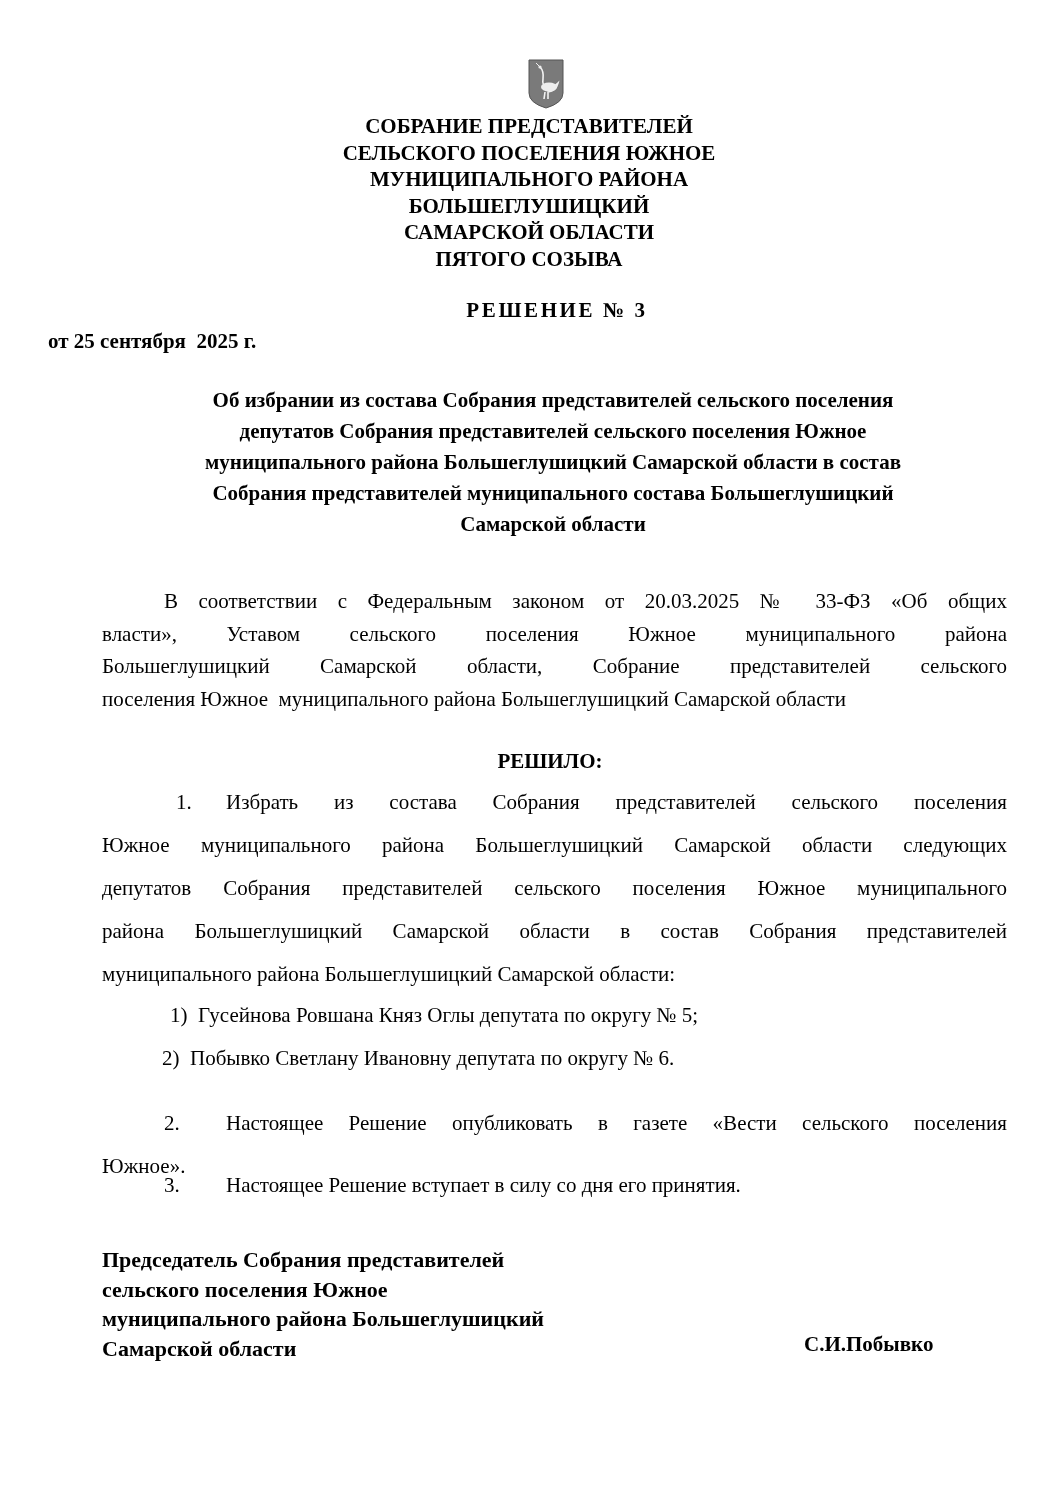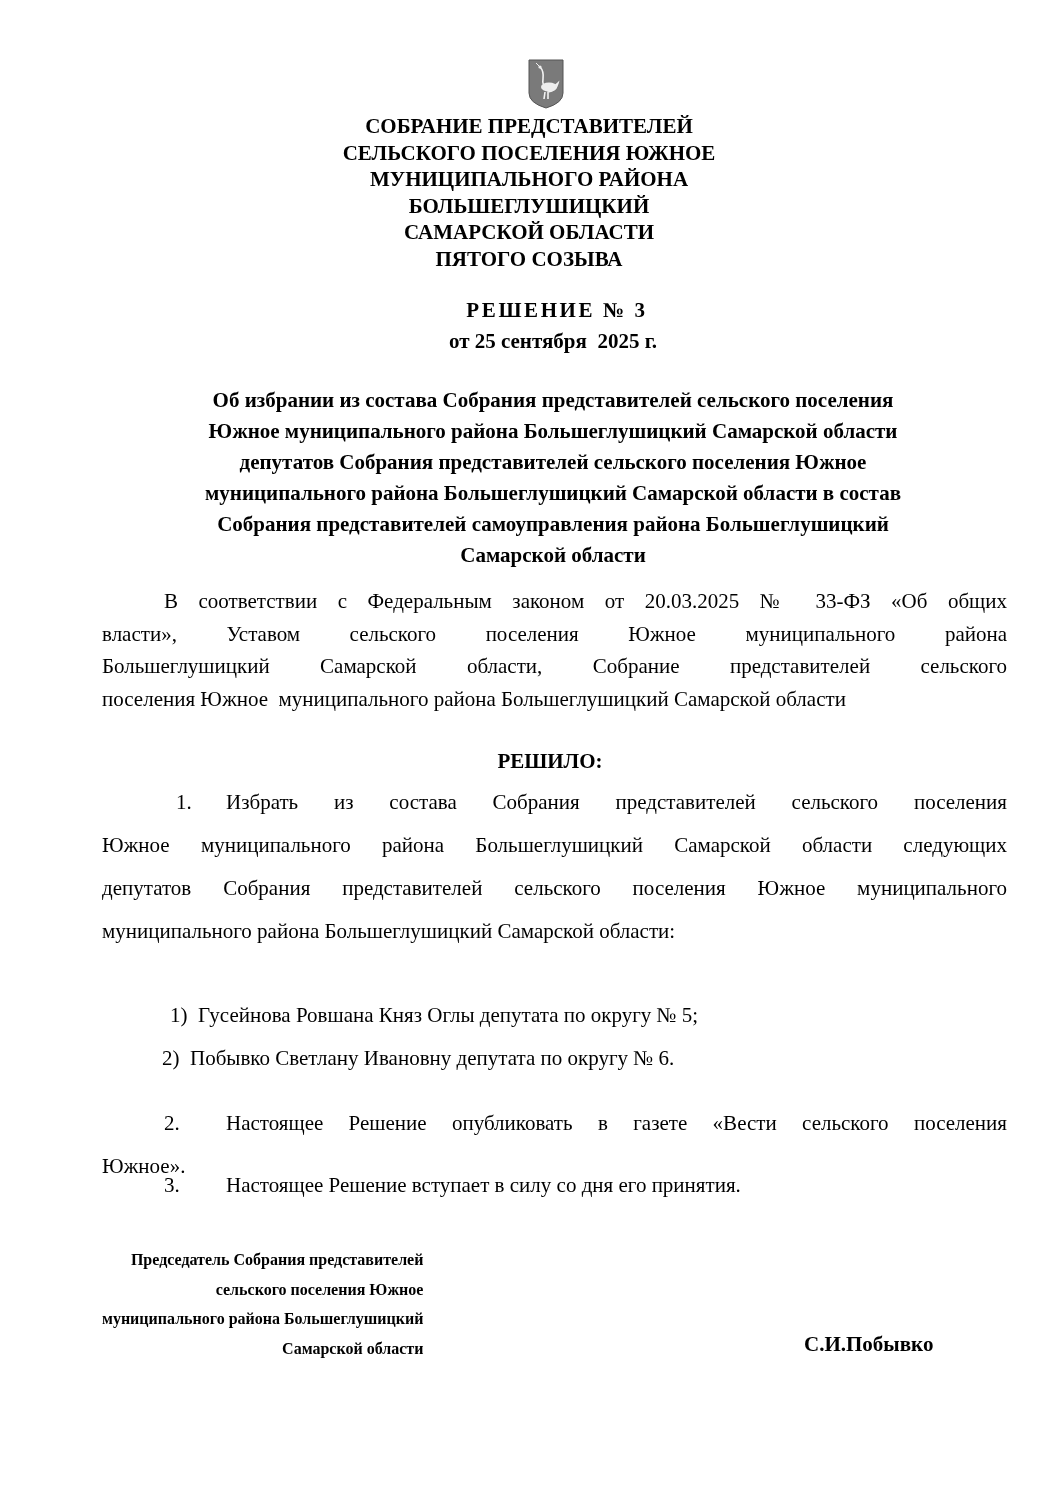--- a/index.html
+++ b/index.html
@@ -5,37 +5,37 @@
   html, body { margin: 0; padding: 0; background: #ffffff; }
   body {
     width: 1058px; height: 1497px; position: relative; overflow: hidden;
     font-family: "Liberation Serif", "DejaVu Serif", serif; color: #000;
   }
   .page { position: absolute; left: 0; top: 7px; width: 1058px; height: 1497px; }
   .emblem { position: absolute; left: 528px; top: 52px; width: 36px; height: 50px; }
   .header { position: absolute; left: 0; width: 1058px; text-align: center; font-weight: bold; font-size: 21px; line-height: 26.5px; top: 106px; }
   .header div { white-space: nowrap; }
   .decision-title { position: absolute; left: 0; width: 1058px; top: 291px; text-align: center; font-weight: bold; font-size: 21px; letter-spacing: 2.6px; padding-left: 56px; box-sizing: border-box; }
-  .decision-date { position: absolute; left: 0; width: 1058px; top: 322px; text-align: center; font-weight: bold; font-size: 21px; padding-left: 48px; box-sizing: border-box; white-space: pre; }
+  .decision-date { position: absolute; left: 0; width: 1058px; top: 322px; font-weight: bold; font-size: 21px; padding-left: 48px; box-sizing: border-box; white-space: pre; }
   .subject { position: absolute; left: 120px; width: 866px; top: 378px; text-align: center; font-weight: bold; font-size: 21px; line-height: 31px; }
   .subject div { white-space: nowrap; }
   .preamble { position: absolute; left: 102px; width: 905px; top: 578px; font-size: 21px; line-height: 32.5px; }
   .jline { text-align: justify; text-align-last: justify; white-space: nowrap; display: block; }
   .jline.indent { padding-left: 62px; }
   .lastline { white-space: pre; display: block; }
   .resolved { position: absolute; left: 0; width: 1058px; top: 742px; text-align: center; font-weight: bold; font-size: 21px; padding-left: 42px; box-sizing: border-box; }
   .body { position: absolute; left: 102px; width: 905px; font-size: 21px; }
   .body .jline, .body .lastline { height: 43px; line-height: 30px; }
   .item1 { top: 780px; }
   .subitems { position: absolute; left: 162px; font-size: 21px; }
   .sub1 { top: 996px; }
   .sub2 { top: 1039px; }
   .item2 { top: 1080px; }
   .item3 { top: 1166px; }
-  .sig { position: absolute; left: 102px; top: 1238px; font-weight: bold; font-size: 16px; line-height: 29.5px; text-align: right; }
+  .sig { position: absolute; left: 102px; top: 1238px; font-weight: bold; font-size: 22px; line-height: 29.5px; }
   .sig div { white-space: nowrap; }
   .sig-name { position: absolute; left: 760px; top: 1325px; font-weight: bold; font-size: 21px; margin-left: 44px; }
 </style>
 </head>
 <body>
 
 <div class="page">
 
   <svg class="emblem" viewBox="0 0 36 50">
     <path d="M1 1 H35 V34 Q35 44 18 49 Q1 44 1 34 Z" fill="#7a7a7a" stroke="#555" stroke-width="1"></path>
@@ -52,42 +52,42 @@
     <div>БОЛЬШЕГЛУШИЦКИЙ</div>
     <div>САМАРСКОЙ ОБЛАСТИ</div>
     <div>ПЯТОГО СОЗЫВА</div>
   </div>
 
   <div class="decision-title">РЕШЕНИЕ № 3</div>
   <div class="decision-date">от 25 сентября  2025 г.</div>
 
   <div class="subject">
     <div>Об избрании из состава Собрания представителей   сельского поселения</div>
-    <div>Южное  муниципального района Большеглушицкий Самарской области</div>
     <div>депутатов Собрания представителей сельского поселения Южное</div>
     <div>муниципального района Большеглушицкий Самарской области в состав</div>
-    <div>Собрания представителей самоуправления района Большеглушицкий</div>
+    <div>Собрания представителей муниципального состава Большеглушицкий</div>
     <div>Самарской области</div>
   </div>
 
   <div class="preamble">
     <span class="jline indent">В соответствии с Федеральным законом от 20.03.2025 № 33-ФЗ «Об общих</span>
     <span class="jline">власти», Уставом сельского поселения Южное  муниципального района</span>
     <span class="jline">Большеглушицкий Самарской области, Собрание представителей сельского</span>
     <span class="lastline">поселения Южное  муниципального района Большеглушицкий Самарской области</span>
   </div>
 
   <div class="resolved">РЕШИЛО:</div>
 
   <div class="body item1">
     <div class="jline" style="padding-left:74px;">
       <span style="display:inline-block;width:50px;text-align:left;">1.</span><span>Избрать   из состава Собрания представителей    сельского поселения</span>
     </div>
     <span class="jline">Южное  муниципального района Большеглушицкий Самарской области следующих</span>
     <span class="jline">депутатов Собрания представителей сельского поселения Южное  муниципального</span>
+    <span class="jline">района Большеглушицкий Самарской области в состав Собрания представителей</span>
     <span class="lastline">муниципального района Большеглушицкий Самарской области:</span>
   </div>
 
   <div class="subitems sub1" style="white-space:pre;margin-left:8px;">1)  Гусейнова Ровшана Княз Оглы депутата по округу № 5;</div>
   <div class="subitems sub2" style="white-space:pre;">2)  Побывко Светлану Ивановну депутата по округу № 6.</div>
 
   <div class="body item2">
     <div class="jline" style="padding-left:62px;margin-top:21px;">
       <span style="display:inline-block;width:62px;text-align:left;">2.</span><span>Настоящее Решение опубликовать в газете «Вести сельского поселения</span>
     </div>

